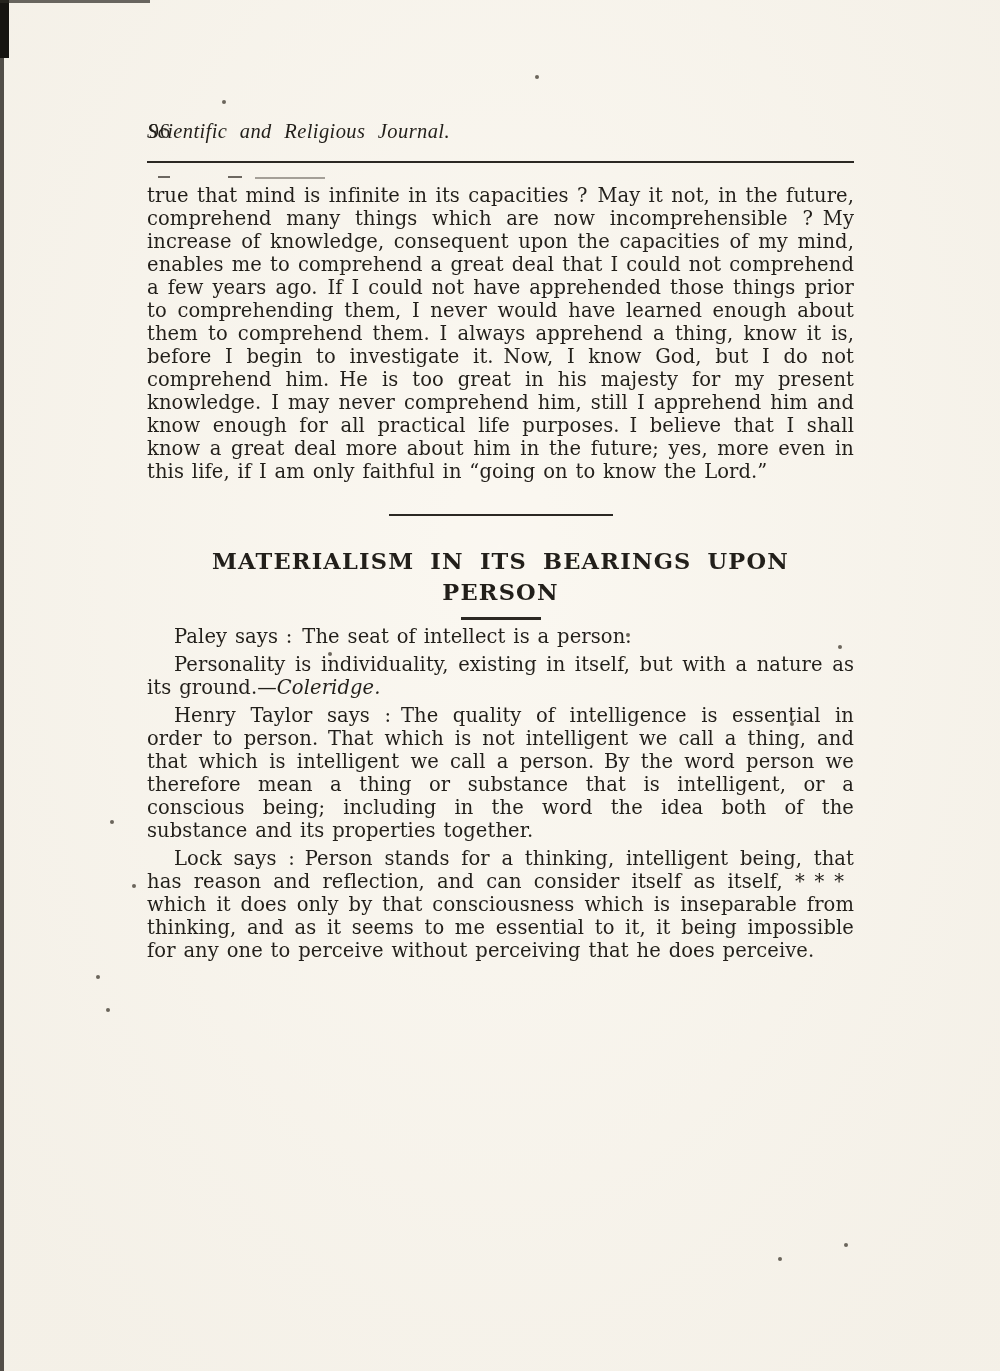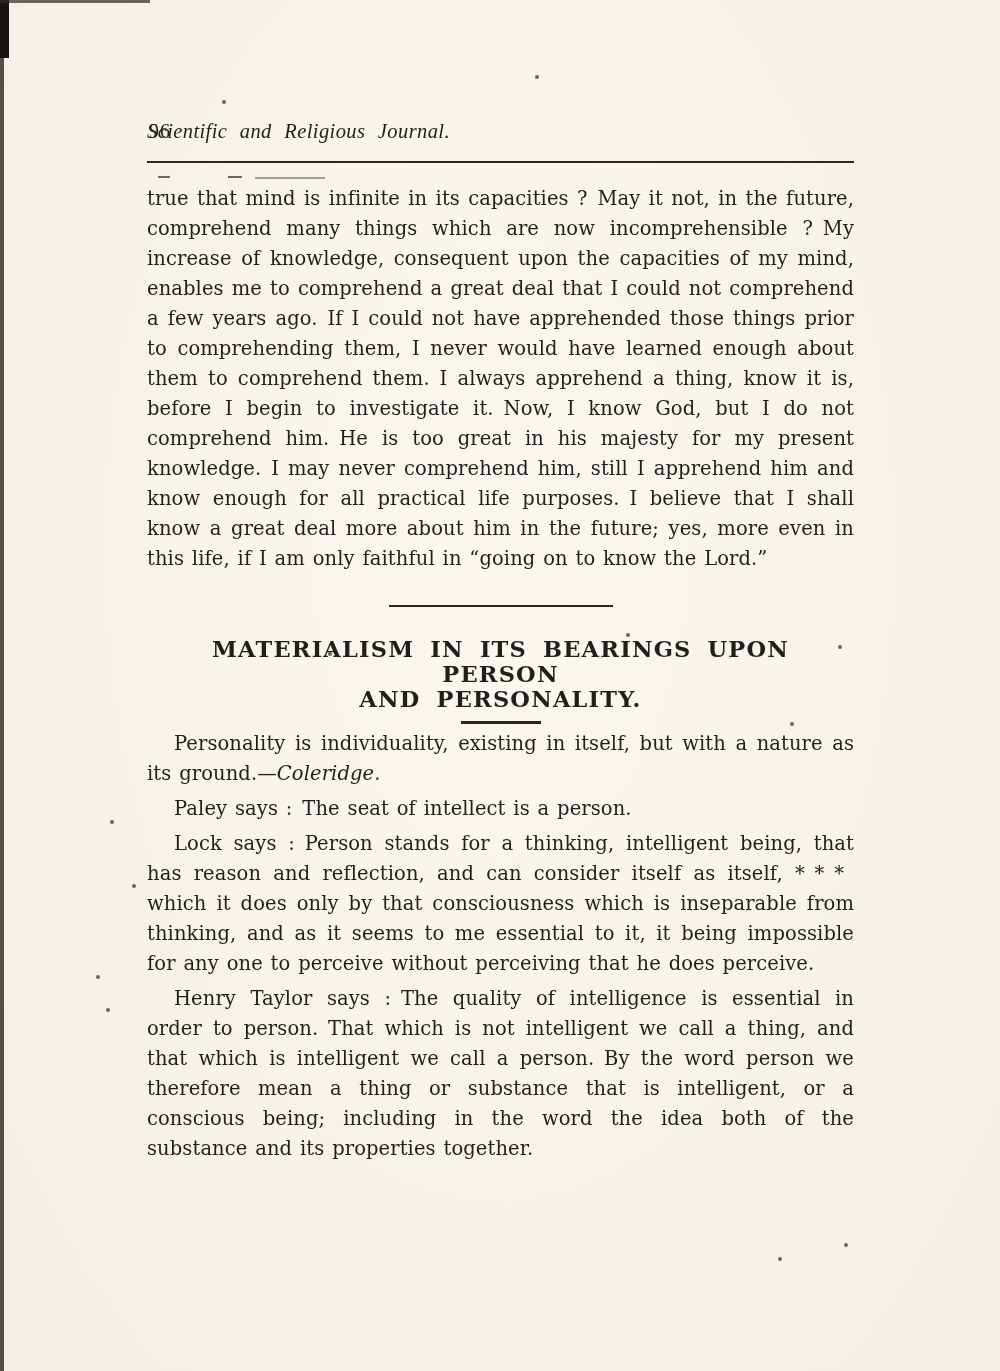--- a/index.html
+++ b/index.html
@@ -67,21 +67,21 @@
     letter-spacing: 0.4px;
   }
   .header-rule {
     margin-top: 15px;
     height: 2px;
     background: #2b2823;
   }
   p.body {
     margin: 0;
     font-size: 19.5px;
-    line-height: 30px;
+    line-height: 23px;
     text-align: justify;
     word-spacing: 1.5px;
     letter-spacing: 0.1px;
   }
   p.cont { margin-top: 21px; }
   p.indent { text-indent: 27px; margin-top: 5px; }
   .divider {
     height: 2px;
     background: #2b2823;
     margin-left: auto;
@@ -94,21 +94,21 @@
   .divider.short {
     width: 80px;
     height: 3px;
     margin-top: 9px;
   }
   h1.article-title {
     margin: 30px 0 0 0;
     text-align: center;
     font-size: 22.5px;
     font-weight: bold;
-    line-height: 25px;
+    line-height: 31px;
     letter-spacing: 1.2px;
     word-spacing: 7px;
   }
   h1.article-title .title-line { display: block; }
   .ital { font-style: italic; }
   .ital.bold { font-weight: bold; letter-spacing: 0.3px; }
   .first-para { margin-top: 12px; }
 </style>
 </head>
 <body>
@@ -142,28 +142,27 @@
     </div>
 
     <div class="header-rule"></div>
 
     <p class="body cont">true that mind is infinite in its capacities&nbsp;? May it not, in the future, comprehend many things which are now incomprehensible&nbsp;? My increase of knowledge, consequent upon the capacities of my mind, enables me to comprehend a great deal that I could not comprehend a few years ago. If I could not have apprehended those things prior to comprehending them, I never would have learned enough about them to comprehend them. I always apprehend a thing, know it is, before I begin to investigate it. Now, I know God, but I do not comprehend him. He is too great in his majesty for my present knowledge. I may never comprehend him, still I apprehend him and know enough for all practical life purposes. I believe that I shall know a great deal more about him in the future; yes, more even in this life, if I am only faithful in “going on to know the Lord.”</p>
 
     <div class="divider section"></div>
 
     <h1 class="article-title">
       <span class="title-line">MATERIALISM IN ITS BEARINGS UPON PERSON</span>
-      <span class="title-line">AND PERSONALITY.</span>
     </h1>
 
     <div class="divider short"></div>
 
+    <p class="body indent">Paley says&nbsp;: The seat of intellect is a person.</p>
+
     <p class="body indent first-para"><span>Personality is individuality, existing in itself, but with a nature as its ground.—</span><span class="ital">Coleridge.</span></p>
 
-    <p class="body indent">Paley says&nbsp;: The seat of intellect is a person.</p>
+    <p class="body indent">Henry Taylor says&nbsp;: The quality of intelligence is essential in order to person. That which is not intelligent we call a thing, and that which is intelligent we call a person. By the word person we therefore mean a thing or substance that is intelligent, or a conscious being; including in the word the idea both of the substance and its properties together.</p>
 
     <p class="body indent">Lock says&nbsp;: Person stands for a thinking, intelligent being, that has reason and reflection, and can consider itself as itself, * * * which it does only by that consciousness which is inseparable from thinking, and as it seems to me essential to it, it being impossible for any one to perceive without perceiving that he does perceive.</p>
-
-    <p class="body indent">Henry Taylor says&nbsp;: The quality of intelligence is essential in order to person. That which is not intelligent we call a thing, and that which is intelligent we call a person. By the word person we therefore mean a thing or substance that is intelligent, or a conscious being; including in the word the idea both of the substance and its properties together.</p>
 
 
   </div>
 </div>
 
 </body></html>

